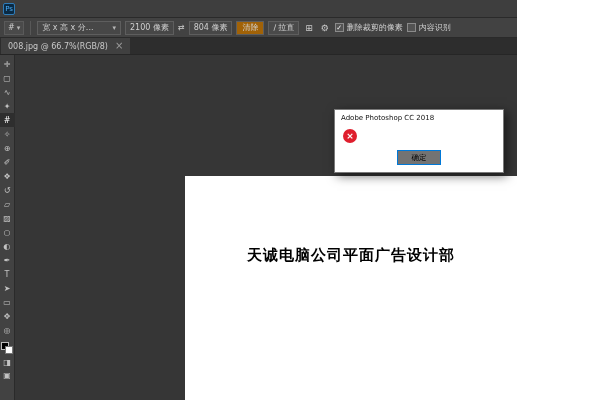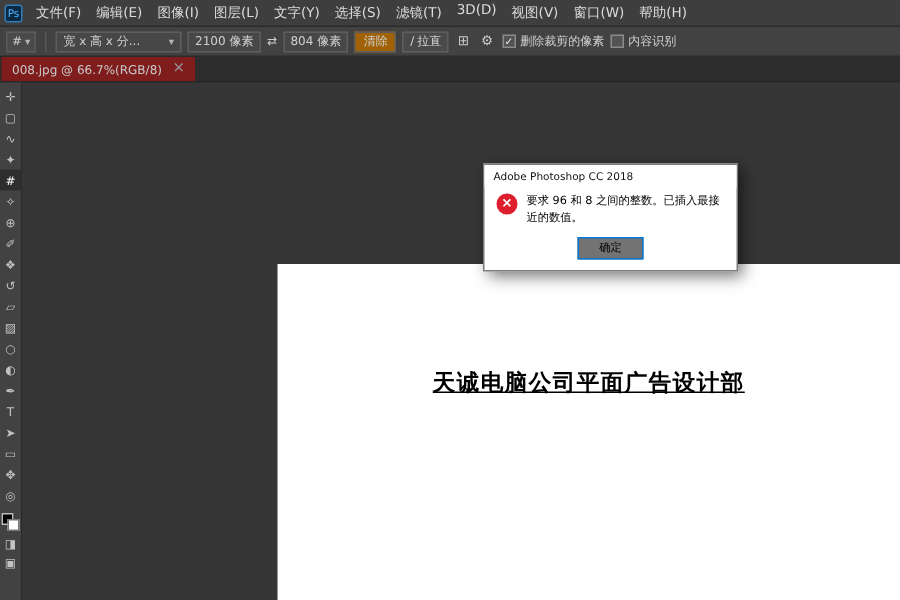--- a/index.html
+++ b/index.html
@@ -1,85 +1,72 @@
 <!DOCTYPE html>
 <html><head>
 <meta charset="utf-8">
 <style>
   * { margin:0; padding:0; box-sizing:border-box; }
   html,body { width:600px; height:400px; overflow:hidden; }
   body { font-family:"DejaVu Sans","Liberation Sans",sans-serif; }
-  .app { position:relative; width:600px; height:400px; background:#353535; color:#d6d6d6; }
+  .app { position:relative; width:517px; height:400px; background:#353535; color:#d6d6d6; }
 
   
   .menubar { display:flex; align-items:center; height:18px; background:#3e3e3e; border-bottom:1px solid #2a2a2a; padding-left:3px; }
   .ps-logo { width:12px; height:12px; background:#0a2a44; color:#4db3ff; border:1px solid #2f7cb8; font-size:7px; display:flex; align-items:center; justify-content:center; margin-right:4px; border-radius:2px; }
   .menu-item { font-size:9px; padding:0 5px; color:#dcdcdc; white-space:nowrap; cursor:default; }
 
   
   .optionsbar { display:flex; align-items:center; height:20px; background:#424242; border-bottom:1px solid #2a2a2a; padding:0 4px; gap:4px; font-size:8px; color:#cfcfcf; }
   .tool-preset { display:flex; align-items:center; gap:2px; padding:1px 3px; height:14px; border:1px solid #5a5a5a; background:#4a4a4a; }
   .sep { width:1px; height:14px; background:#585858; margin:0 2px; }
   .dd, .field { display:flex; align-items:center; gap:19px; padding:1px 4px; background:#474747; border:1px solid #5e5e5e; height:14px; white-space:nowrap; }
   .caret { font-size:7px; color:#b5b5b5; }
   .btn { padding:1px 5px; height:14px; border:1px solid #5e5e5e; background:#a16207; display:flex; align-items:center; }
   .straighten { display:flex; align-items:center; gap:2px; padding:1px 4px; height:14px; border:1px solid #5e5e5e; background:#4a4a4a; }
   .icon-btn { padding:0 2px; color:#c9c9c9; font-size:9px; }
   .check { display:flex; align-items:center; gap:3px; white-space:nowrap; }
   .cb { width:9px; height:9px; border:1px solid #8a8a8a; background:#535353; font-size:7px; line-height:8px; color:#f0f0f0; text-align:center; }
 
   
   .tabbar { height:17px; background:#2d2d2d; display:flex; align-items:flex-end; padding-left:1px; border-bottom:1px solid #262626; }
-  .tab { height:16px; display:flex; align-items:center; gap:7px; background:#7f1d1d; padding:0 7px; font-size:8px; color:#c9c9c9; }
+  .tab { height:16px; display:flex; align-items:center; gap:7px; background:#404040; padding:0 7px; font-size:8px; color:#c9c9c9; }
   .tab .close { color:#9a9a9a; font-size:10px; line-height:1; }
 
   
   .main { display:flex; height:345px; }
   .toolbar { width:15px; background:#424242; border-right:1px solid #2a2a2a; display:flex; flex-direction:column; align-items:center; padding-top:2px; flex:0 0 15px; }
   .tools { display:flex; flex-direction:column; align-items:center; }
   .tool { width:15px; height:14px; display:flex; align-items:center; justify-content:center; font-size:8px; color:#c2c2c2; }
   .tool.selected { background:#2e2e2e; color:#ffffff; }
   .swatches { position:relative; width:12px; height:12px; margin-top:5px; }
   .fg { position:absolute; top:0; left:0; width:8px; height:8px; background:#000; border:1px solid #bcbcbc; }
   .bg { position:absolute; bottom:0; right:0; width:8px; height:8px; background:#fff; border:1px solid #777; }
   .mode-icon { margin-top:4px; font-size:8px; color:#c2c2c2; }
 
   .canvas { flex:1; position:relative; background:#363636; overflow:hidden; }
   .document { position:absolute; left:170px; top:121px; right:0; bottom:0; background:#ffffff; }
-  .doc-text { margin-top:70px; text-align:center; font-size:15px; font-weight:bold; color:#000; letter-spacing:1px;text-decoration:underline; }
+  .doc-text { margin-top:70px; text-align:center; font-size:15px; font-weight:bold; color:#000; letter-spacing:1px; }
 
   
-  .dialog { position:absolute; left:307px; top:54px; width:170px; background:#ffffff; border:1px solid #7a7a7a; box-shadow:3px 3px 10px rgba(0,0,0,.55); color:#000; }
+  .dialog { position:absolute; left:319px; top:54px; width:170px; background:#ffffff; border:1px solid #7a7a7a; box-shadow:3px 3px 10px rgba(0,0,0,.55); color:#000; }
   .dlg-title { height:15px; display:flex; align-items:center; padding:0 6px; font-size:7px; color:#111; background:#ffffff; }
   .dlg-body { display:flex; gap:6px; padding:4px 8px 2px; align-items:flex-start; }
   .err-icon { flex:0 0 14px; width:14px; height:14px; border-radius:50%; background:#df1e2d; color:#fff; font-size:9px; font-weight:bold; display:flex; align-items:center; justify-content:center; }
   .dlg-msg { font-size:7.5px; line-height:1.45; color:#000; }
   .dlg-buttons { display:flex; justify-content:center; padding:5px 0 7px; }
   .ok { min-width:44px; height:15px; font-size:7.5px; background:#737373; border:1px solid #0078d7; color:#000; font-family:inherit; cursor:default; }
 </style>
 </head>
 <body>
 
 <div class="app">
 
   <div class="menubar">
     <span class="ps-logo">Ps</span>
-    <div style="display:flex">
-        <span class="menu-item">文件(F)</span>
-        <span class="menu-item">编辑(E)</span>
-        <span class="menu-item">图像(I)</span>
-        <span class="menu-item">图层(L)</span>
-        <span class="menu-item">文字(Y)</span>
-        <span class="menu-item">选择(S)</span>
-        <span class="menu-item">滤镜(T)</span>
-        <span class="menu-item">3D(D)</span>
-        <span class="menu-item">视图(V)</span>
-        <span class="menu-item">窗口(W)</span>
-        <span class="menu-item">帮助(H)</span>
-      </div>
   </div>
 
   <div class="optionsbar">
     <div class="tool-preset">
       <span>#</span>
       <span class="caret">▾</span>
     </div>
     <div class="sep"></div>
     <div class="dd">
       <span>宽 x 高 x 分...</span>
@@ -149,21 +136,20 @@
       <div class="document">
         <div class="doc-text">天诚电脑公司平面广告设计部</div>
       </div>
 
       <div class="dialog">
         <div class="dlg-title">
           <span>Adobe Photoshop CC 2018</span>
         </div>
         <div class="dlg-body">
           <div class="err-icon">×</div>
-          <div class="dlg-msg">要求 96 和 8 之间的整数。已插入最接近的数值。</div>
         </div>
         <div class="dlg-buttons">
           <button class="ok">确定</button>
         </div>
       </div>
     </div>
 
   </div>
 </div>
 

